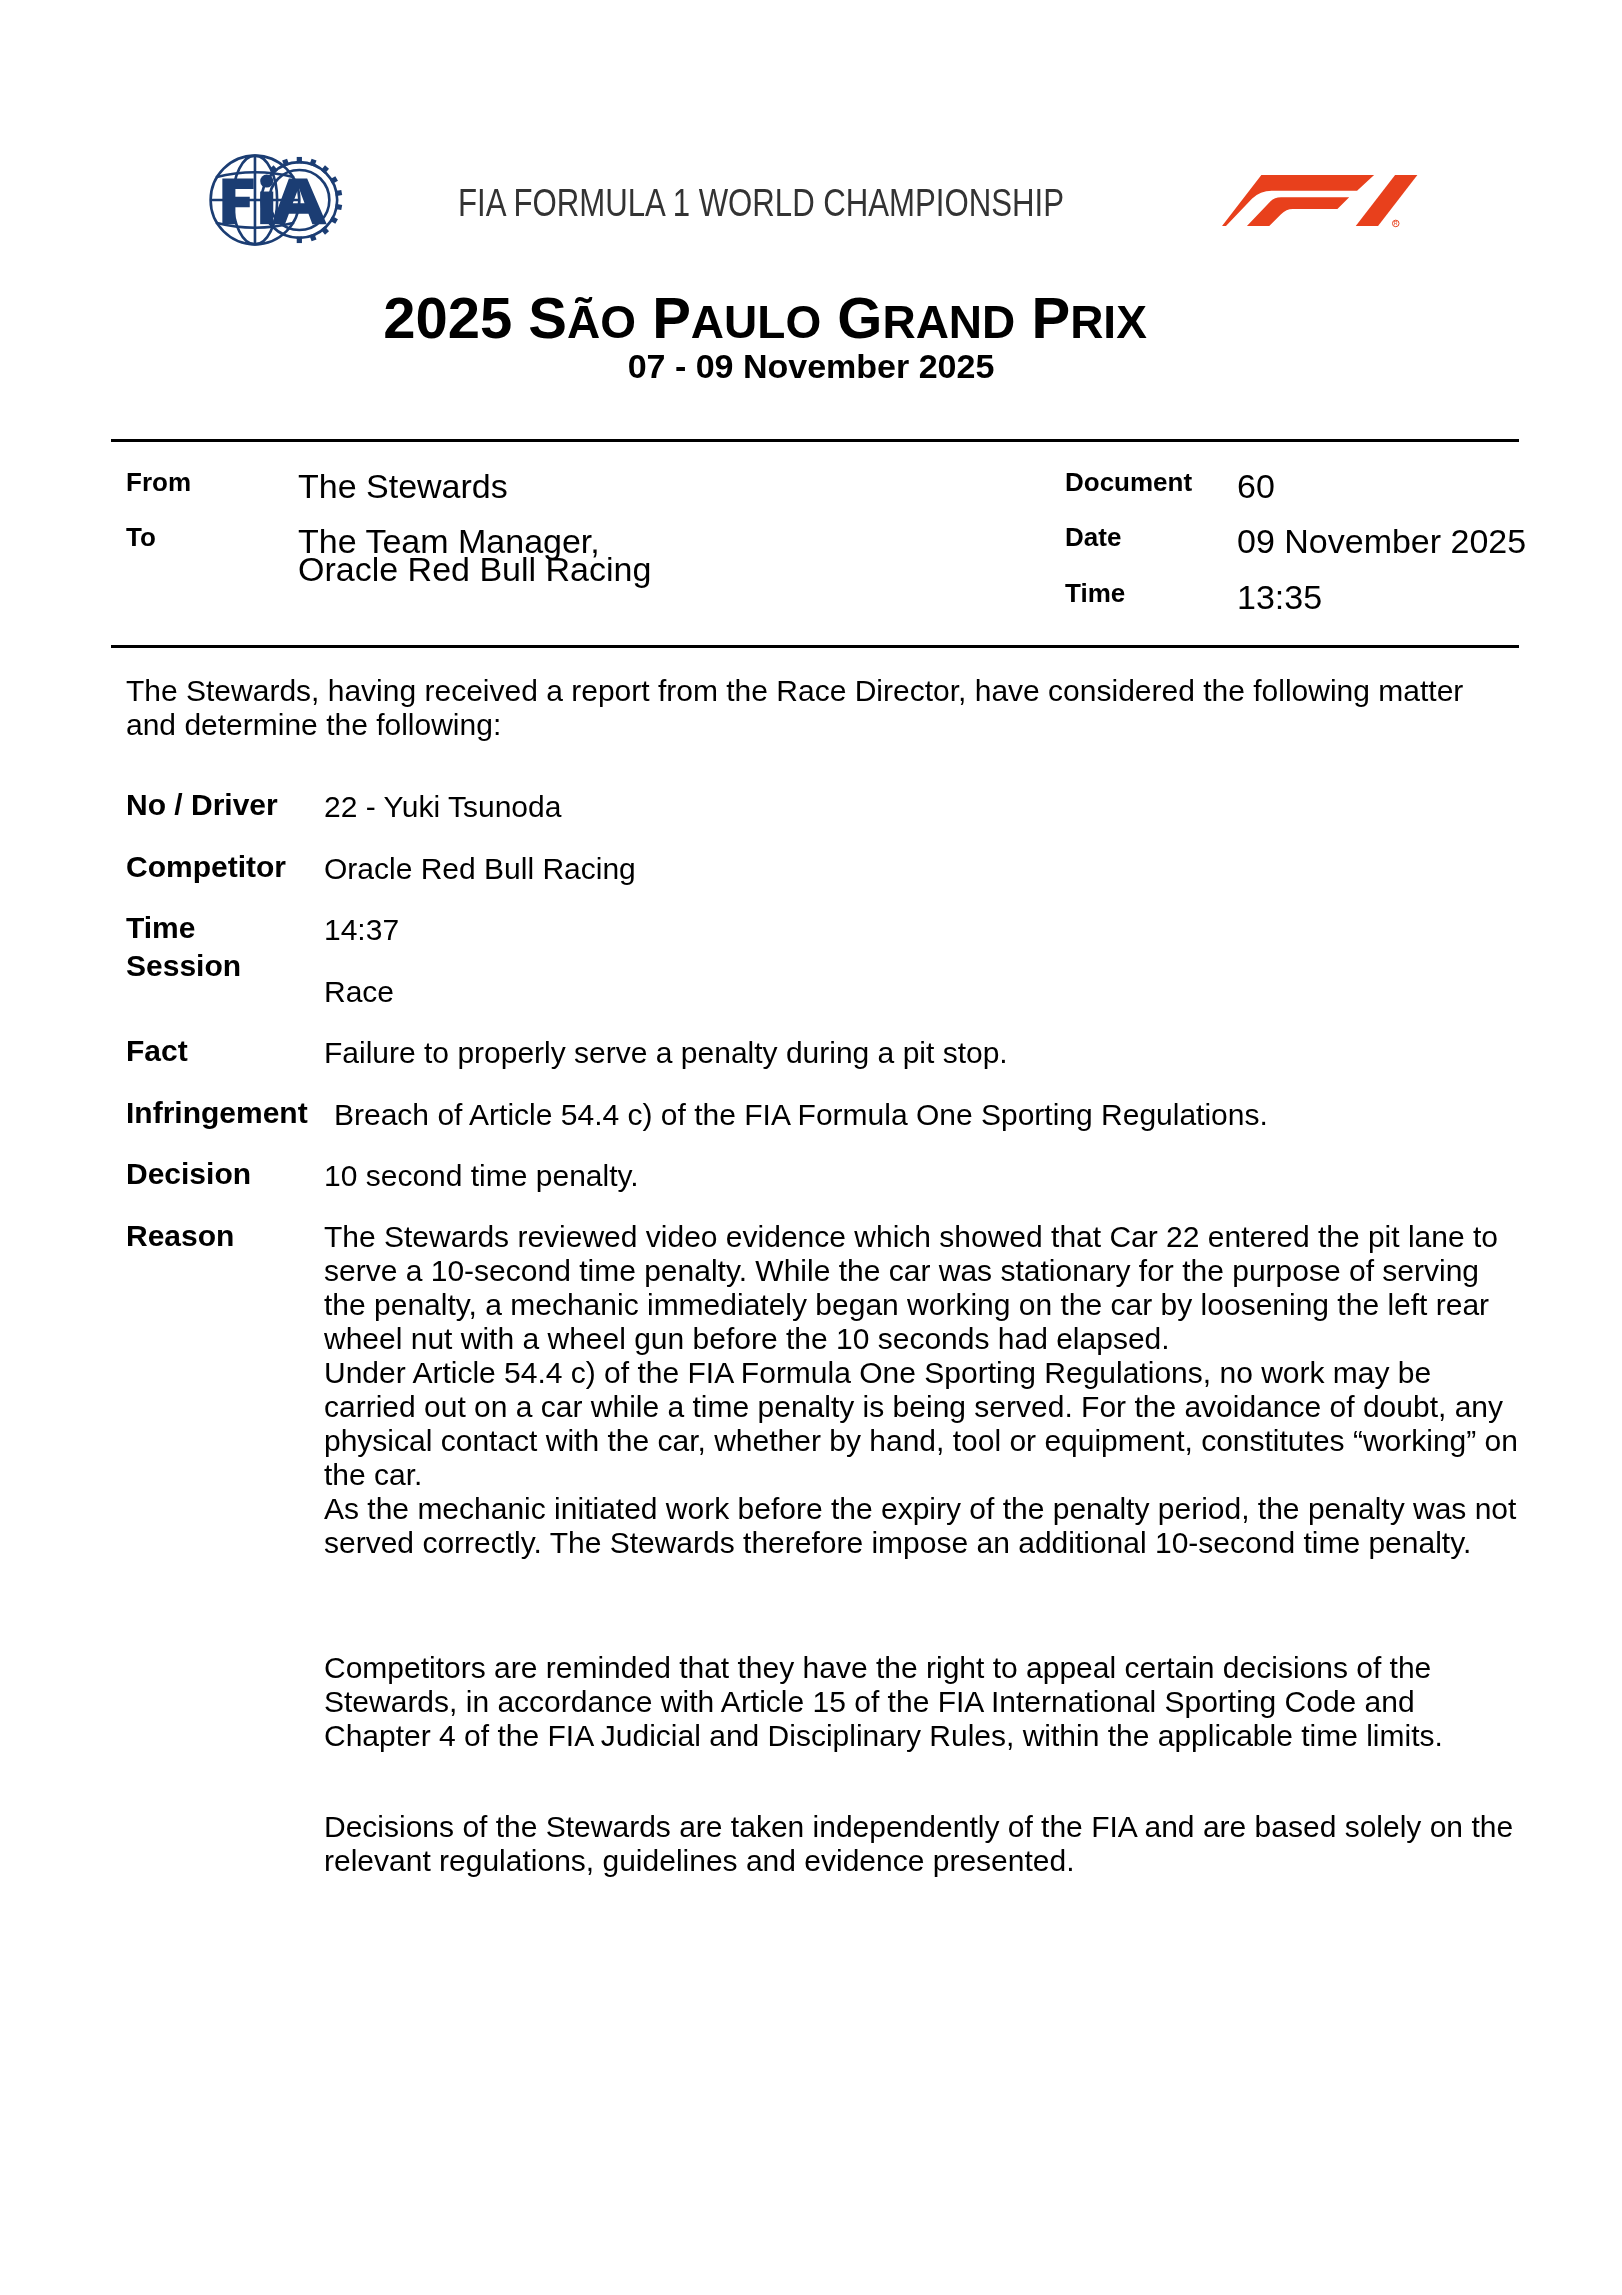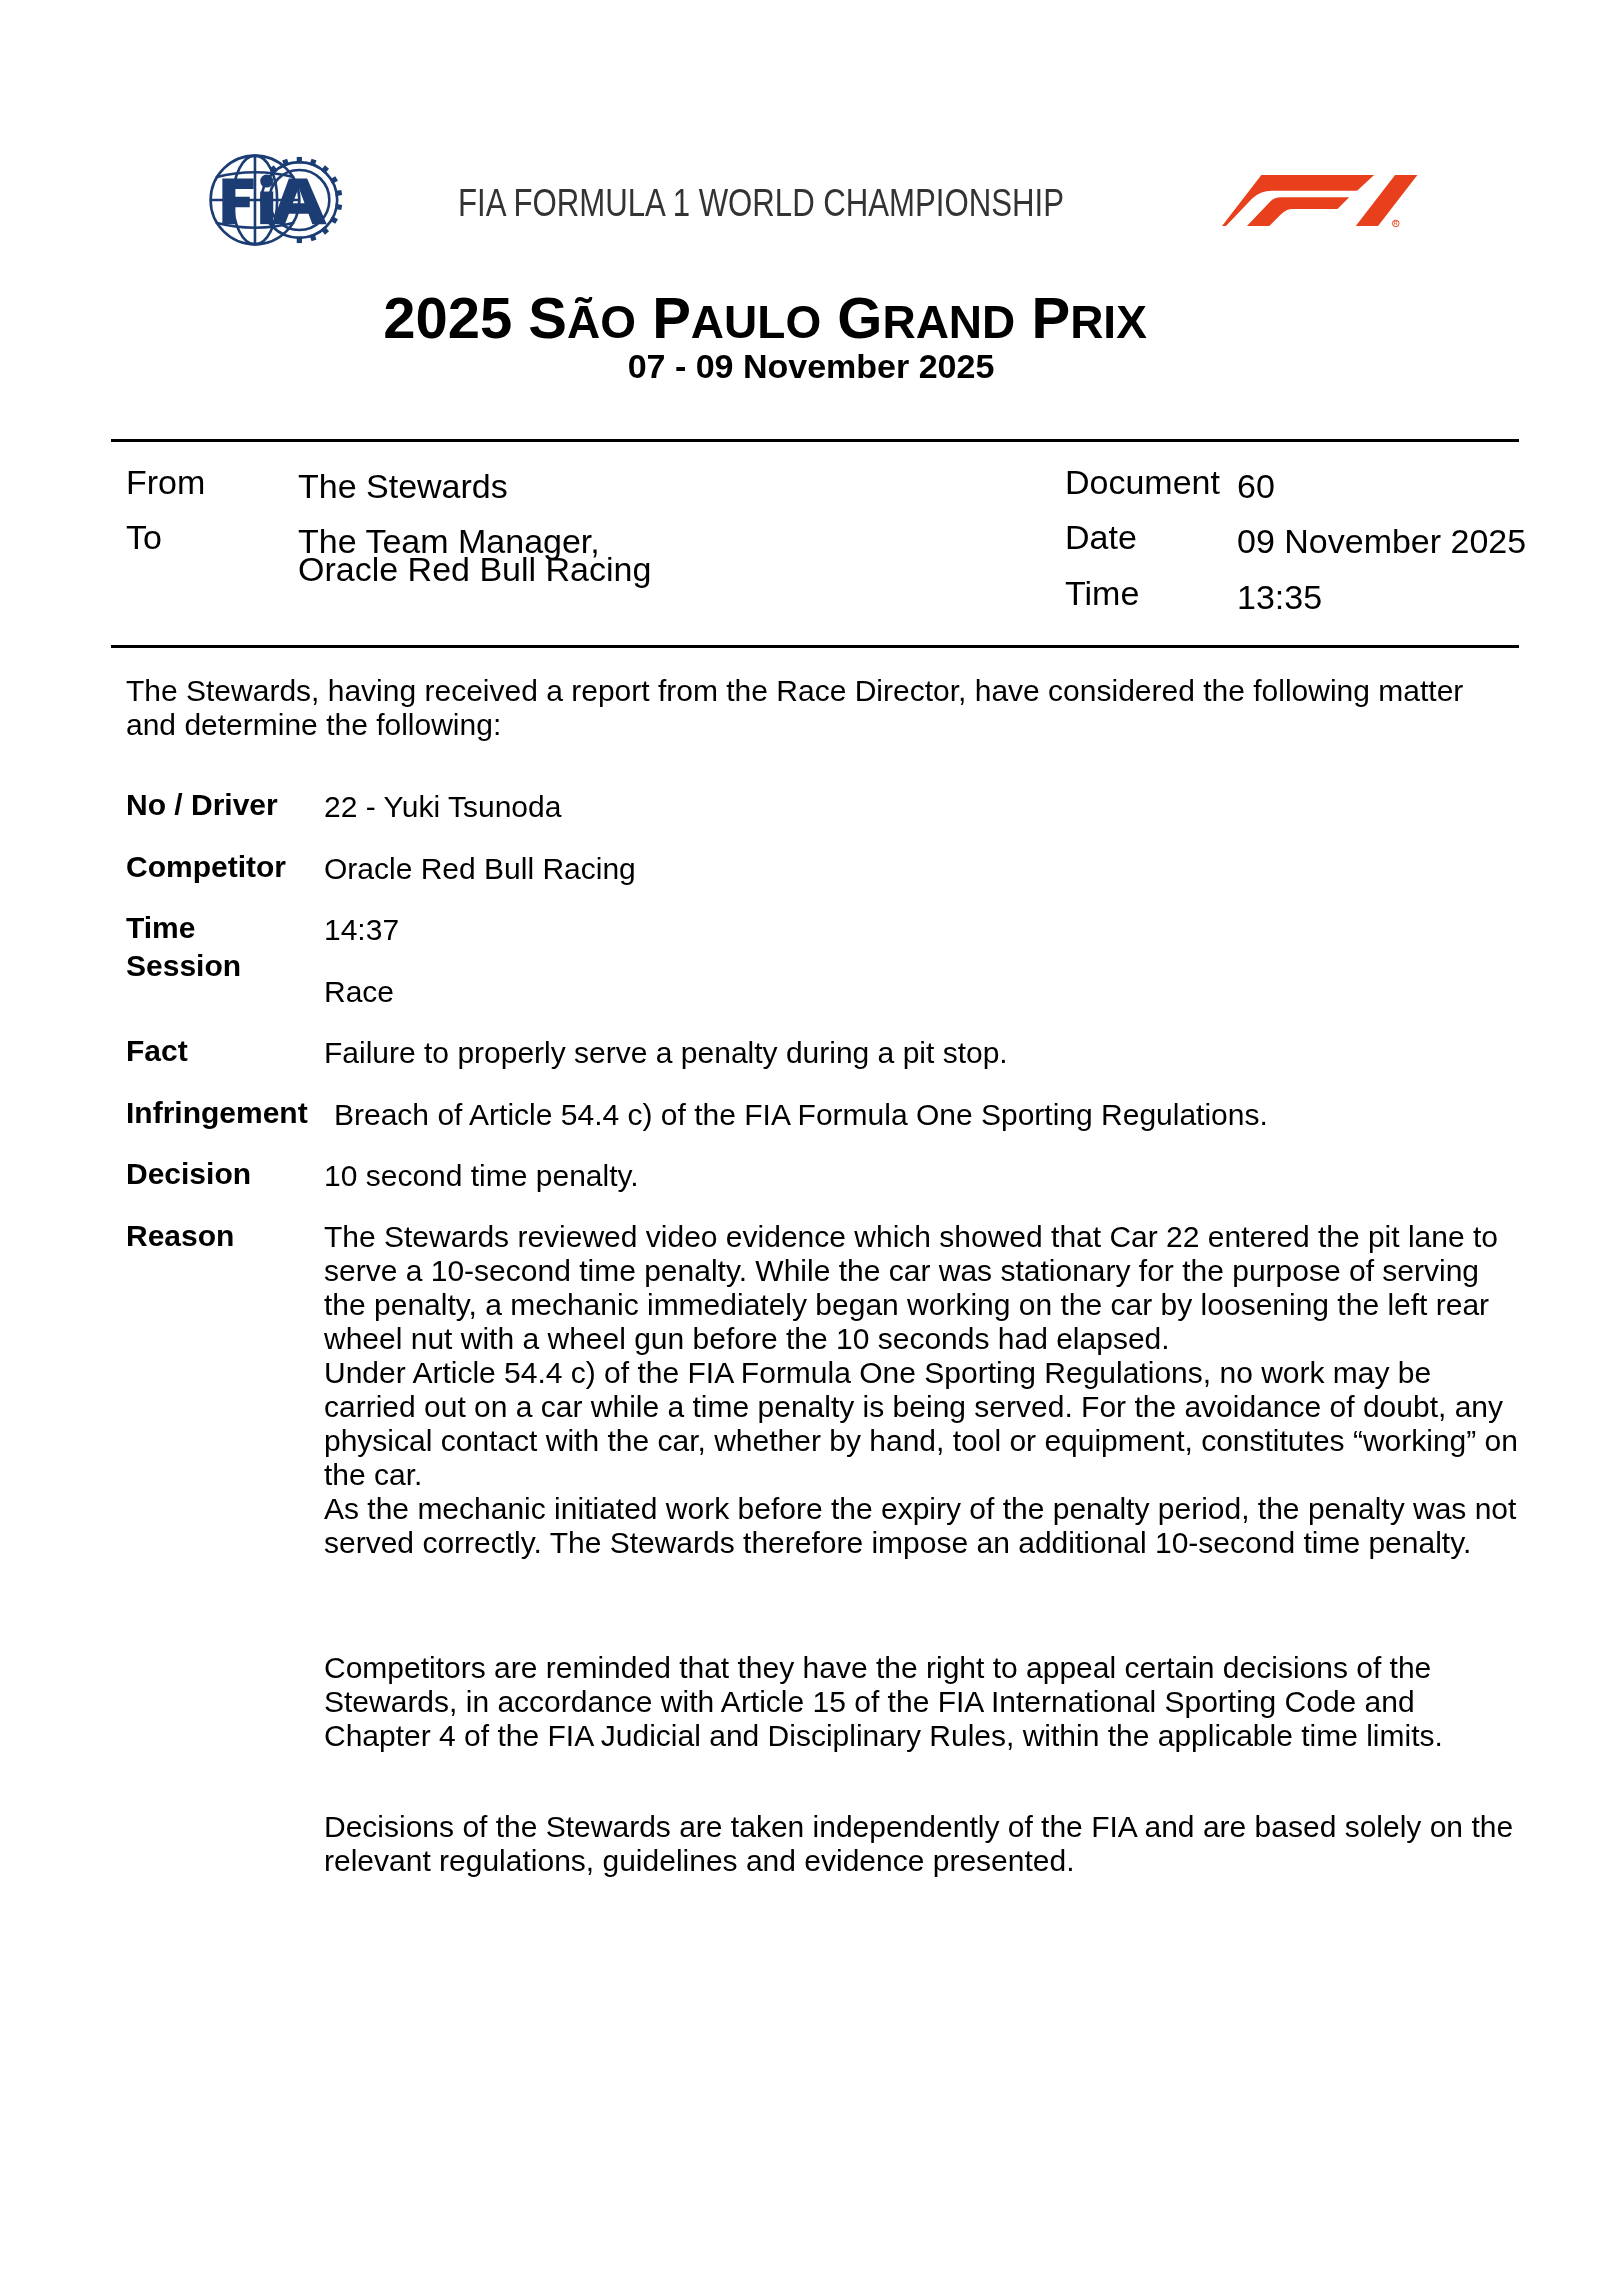--- a/index.html
+++ b/index.html
@@ -23,21 +23,21 @@
     }
     #event-title .sc { font-size: 46px; }
     #event-dates {
       left: 0; top: 347px; width: 1622px; text-align: center;
       font-weight: 700; font-size: 34px; line-height: 39px;
     }
     .rule { left: 111px; width: 1408px; height: 2.6px; background: #000; }
     #rule-top { top: 439px; }
     #rule-bottom { top: 645px; }
     
-    .meta-label { font-weight: 400; font-size: 34px; line-height: 30px; }
+    .meta-label { font-weight: 700; font-size: 26px; line-height: 30px; }
     .meta-value { font-size: 34px; line-height: 29px; }
     
     #intro {
       left: 126px; top: 674px; width: 1341px;
       font-size: 30px; line-height: 34px;
     }
     .field-label { left: 126px; font-weight: 700; font-size: 30px; line-height: 35px; white-space: nowrap; }
     .field-value { left: 324px; font-size: 30px; line-height: 35px; white-space: nowrap; }
     #reason-value, #appeal-text, #independence-text {
       left: 324px; width: 1197px; font-size: 30px; line-height: 34px;

